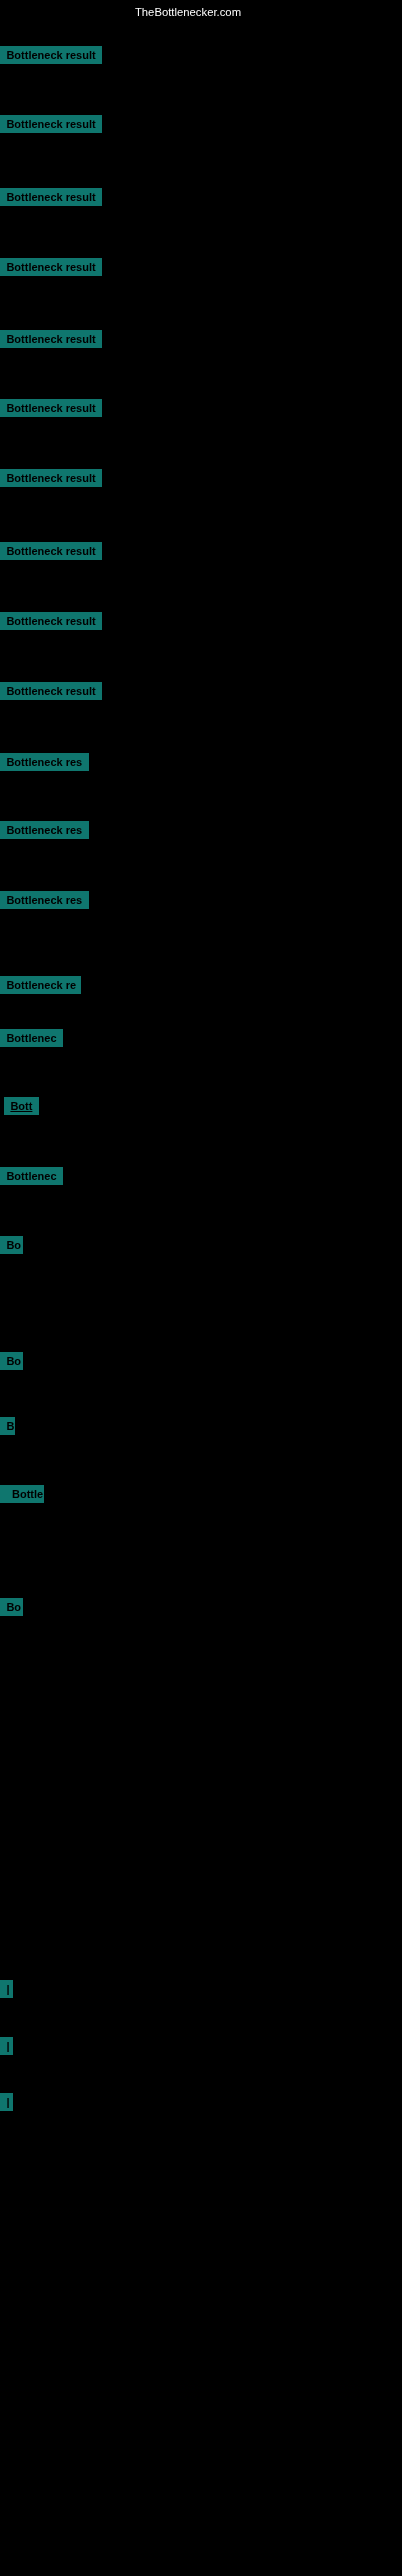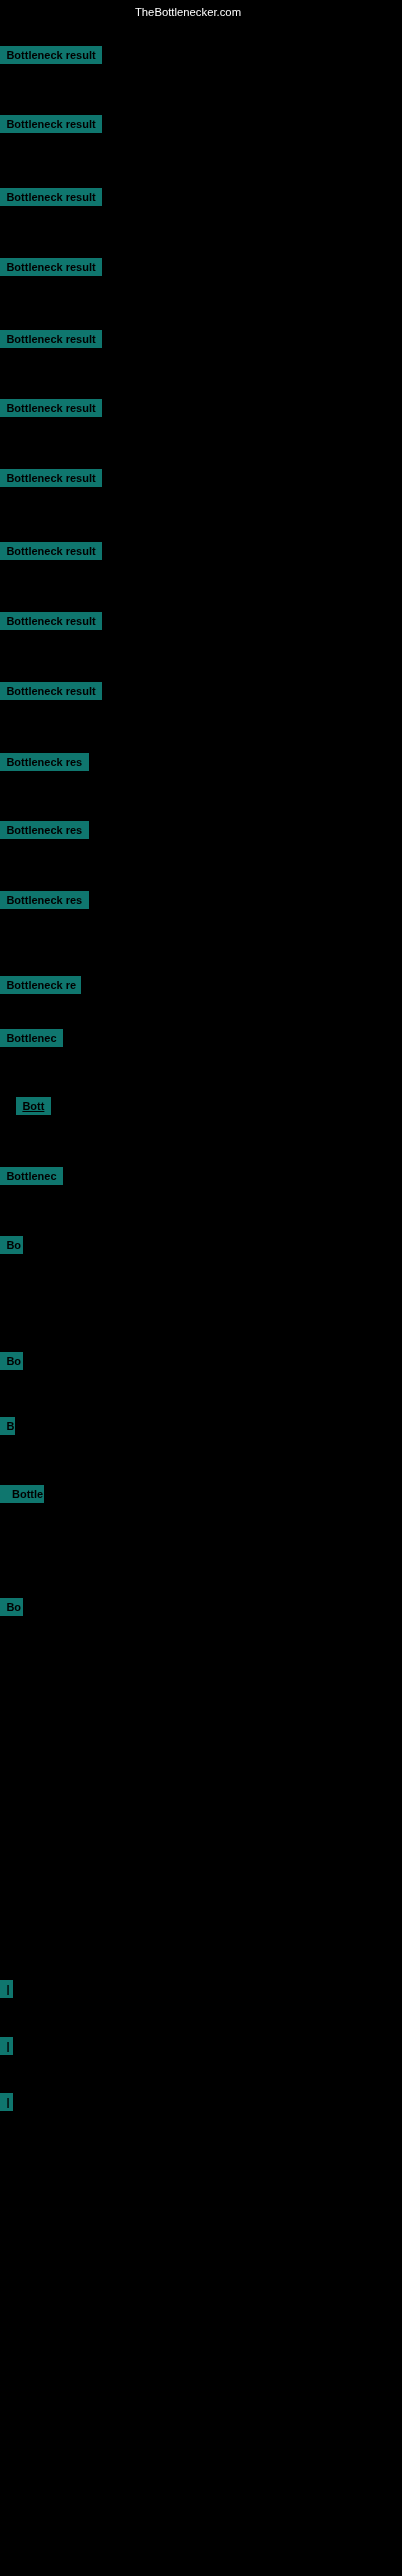--- a/index.html
+++ b/index.html
@@ -50,21 +50,21 @@
     <div class="bottleneck-badge" style="top: 399px; max-width: 114px; left: 0px;">Bottleneck result</div>
     <div class="bottleneck-badge" style="top: 469px; max-width: 113px; left: 0px;">Bottleneck result</div>
     <div class="bottleneck-badge" style="top: 542px; max-width: 116px; left: 0px;">Bottleneck result</div>
     <div class="bottleneck-badge" style="top: 612px; max-width: 111px; left: 0px;">Bottleneck result</div>
     <div class="bottleneck-badge" style="top: 682px; max-width: 109px; left: 0px;">Bottleneck result</div>
     <div class="bottleneck-badge" style="top: 753px; max-width: 97px; left: 0px;">Bottleneck res</div>
     <div class="bottleneck-badge" style="top: 821px; max-width: 90px; left: 0px;">Bottleneck res</div>
     <div class="bottleneck-badge" style="top: 891px; max-width: 89px; left: 0px;">Bottleneck res</div>
     <div class="bottleneck-badge" style="top: 976px; max-width: 81px; left: 0px;">Bottleneck re</div>
     <div class="bottleneck-badge" style="top: 1029px; max-width: 64px; left: 0px;">Bottlenec</div>
-    <div class="bottleneck-badge" style="top: 1097px; max-width: 36px; left: 16px; text-decoration: underline;">Bott</div>
+    <div class="bottleneck-badge" style="top: 1097px; max-width: 36px; left: 4px; text-decoration: underline;">Bott</div>
     <div class="bottleneck-badge" style="top: 1167px; max-width: 63px; left: 0px;">Bottlenec</div>
     <div class="bottleneck-badge" style="top: 1236px; max-width: 22.5px; left: 0px;">Bo</div>
     <div class="bottleneck-badge" style="top: 1352px; max-width: 22.5px; left: 0px;">Bo</div>
     <div class="bottleneck-badge" style="top: 1417px; max-width: 14.5px; left: 0px;">B</div>
     <div class="bottleneck-badge" style="top: 1485px; max-width: 44px; left: 0px; padding-left: 12px;">Bottle</div>
     <div class="bottleneck-badge" style="top: 1598px; max-width: 22.5px; left: 0px;">Bo</div>
     <div class="bottleneck-badge" style="top: 1980px; max-width: 8px; left: 0px;">|</div>
     <div class="bottleneck-badge" style="top: 2037px; max-width: 8px; left: 0px;">|</div>
     <div class="bottleneck-badge" style="top: 2093px; max-width: 8px; left: 0px;">|</div>
   </div>

